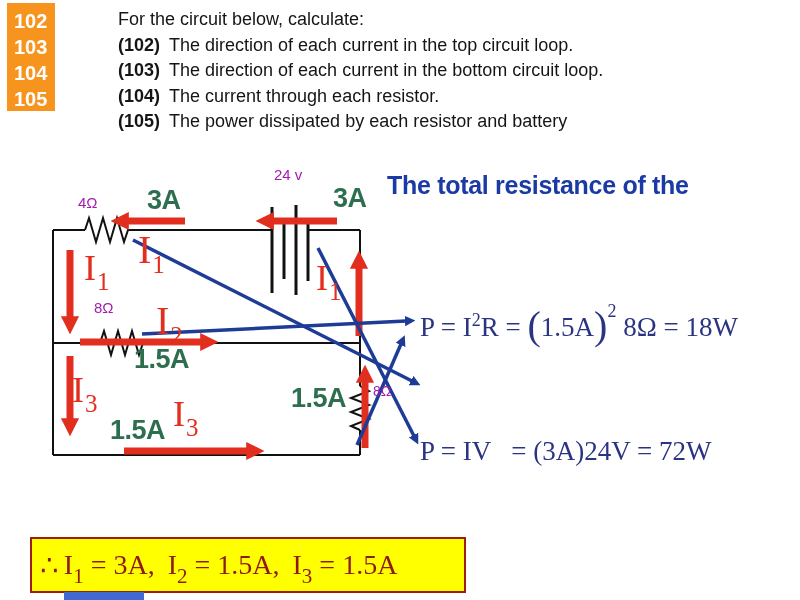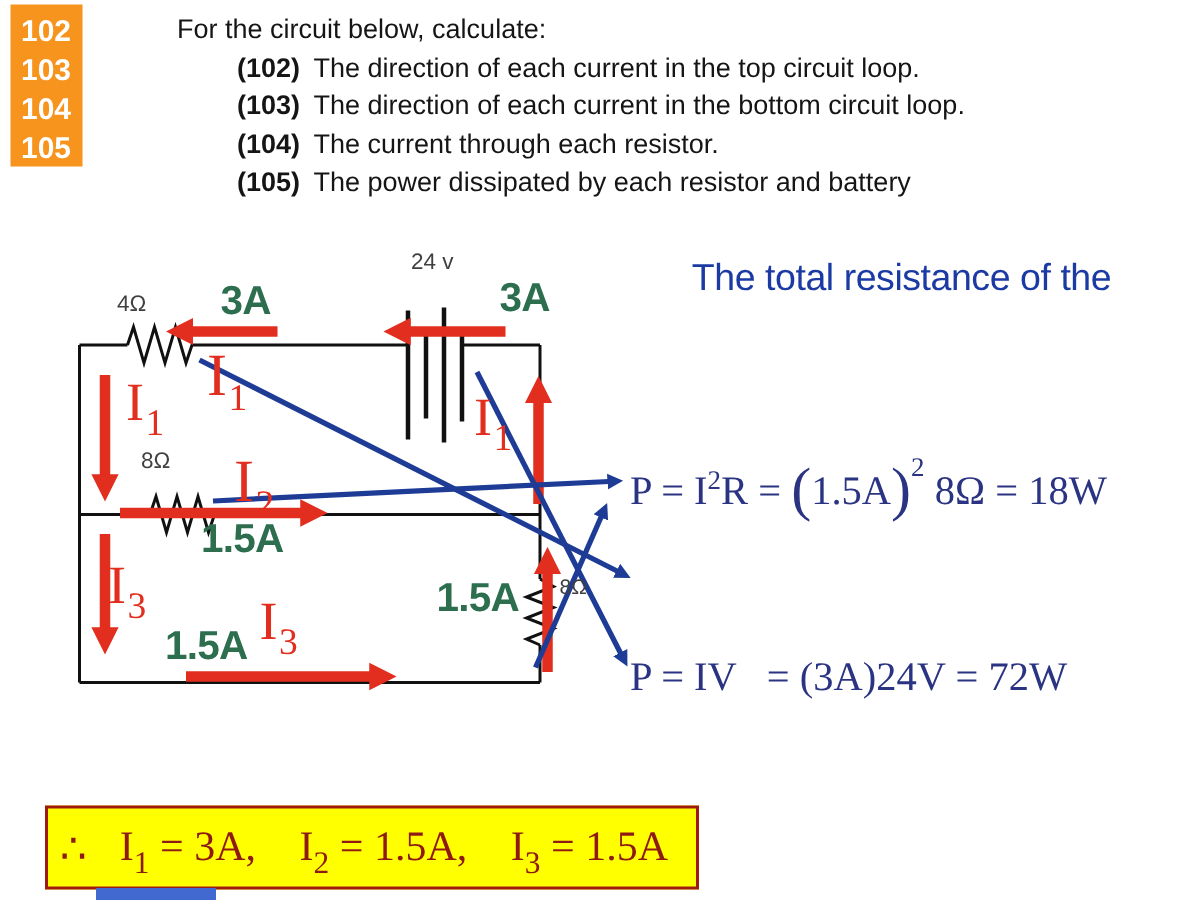--- a/index.html
+++ b/index.html
@@ -7,63 +7,63 @@
          font-family:"Liberation Sans",sans-serif;}
 
   
   .numbox{position:absolute;left:7px;top:3px;width:48px;height:108px;background:#F7941E;
           padding:5px 0 0 7px;box-sizing:border-box;}
   .numbox div{color:#fff;font-weight:bold;font-size:20px;line-height:26px;}
 
   
   .header{position:absolute;left:118px;top:7px;width:560px;color:#151515;}
   .header .line{font-size:18px;line-height:25.5px;white-space:nowrap;}
-  .inum{font-weight:bold;margin-right:9px;margin-left:40px;}
+  .inum{font-weight:bold;margin-right:9px;}
 
   
   .cnv{position:absolute;left:0;top:0;width:800px;height:600px;}
 
   
-  .ohm{position:absolute;font-size:15px;color:#404040;}
+  .ohm{position:absolute;font-size:15px;color:#a21caf;}
   
   .amp{position:absolute;font-weight:bold;font-size:27px;color:#2D6E4F;letter-spacing:-0.5px;}
   
   .ilabel{position:absolute;font-family:"Liberation Serif","DejaVu Serif",serif;
           font-size:36px;color:#E22E1E;line-height:1;}
   .ilabel .isub{font-size:25px;position:relative;top:10px;left:1px;}
 
   .lb-r4top{left:78px;top:194px}   .lb-batt{left:274px;top:166px}
   .lb-3a-l{left:147px;top:185px}   .lb-3a-r{left:333px;top:183px}
   .lb-i1-left{left:84px;top:250px} .lb-i1-mid{left:138px;top:230px;font-size:40px;}
   .lb-i2{left:156px;top:301px;font-size:40px;} .lb-i1-right{left:316px;top:260px}
   .lb-r8mid{left:94px;top:299px}   .lb-15a-mid{left:134px;top:344px}
   .lb-i3-left{left:72px;top:372px} .lb-15a-bot{left:110px;top:415px}
   .lb-i3-bot{left:173px;top:396px} .lb-15a-right{left:291px;top:383px}
   .lb-r8right{left:373px;top:383px;font-size:14px;}
 
   
-  .note{position:absolute;left:401px;top:166px;width:400px;color:#1B3AA4;
-        font-weight:normal;font-size:25px;line-height:38px;letter-spacing:-0.3px;text-align:center;}
+  .note{position:absolute;left:387px;top:166px;width:400px;color:#1B3AA4;
+        font-weight:bold;font-size:25px;line-height:38px;letter-spacing:-0.3px;}
 
   
   .eq{position:absolute;left:420px;white-space:nowrap;color:#2B3482;
       font-family:"Liberation Serif","DejaVu Serif",serif;font-size:27px;line-height:46px;}
   .eq sup{font-size:18px;}
   .eq sup.hi{position:relative;top:-9px;}
   .eq .bigp{font-size:40px;font-weight:300;position:relative;top:3px;}
   .eq .gap{display:inline-block;width:20px;}
   .eq-1{top:297px}.eq-2{top:364px}.eq-3{top:428px}
 
   
   .result{position:absolute;left:30px;top:537px;width:424px;height:52px;background:#FFFF00;
           border:2px solid #9E1B10;display:flex;align-items:center;padding-left:8px;
           font-family:"Liberation Serif","DejaVu Serif",serif;font-size:28px;color:#8E1A12;
           white-space:nowrap;}
   .result .rsub{font-size:21px;position:relative;top:9px;}
-  .result .rentry{margin-right:13px;margin-left:16px;}
+  .result .rentry{margin-right:13px;}
   .result .tsym{margin-right:6px;font-family:"DejaVu Serif","DejaVu Sans",serif;}
 
   
   .bbar{position:absolute;left:64px;top:592px;width:80px;height:8px;background:#4169D0;}
 </style>
 </head>
 <body>
 
 <div class="slide">
 

